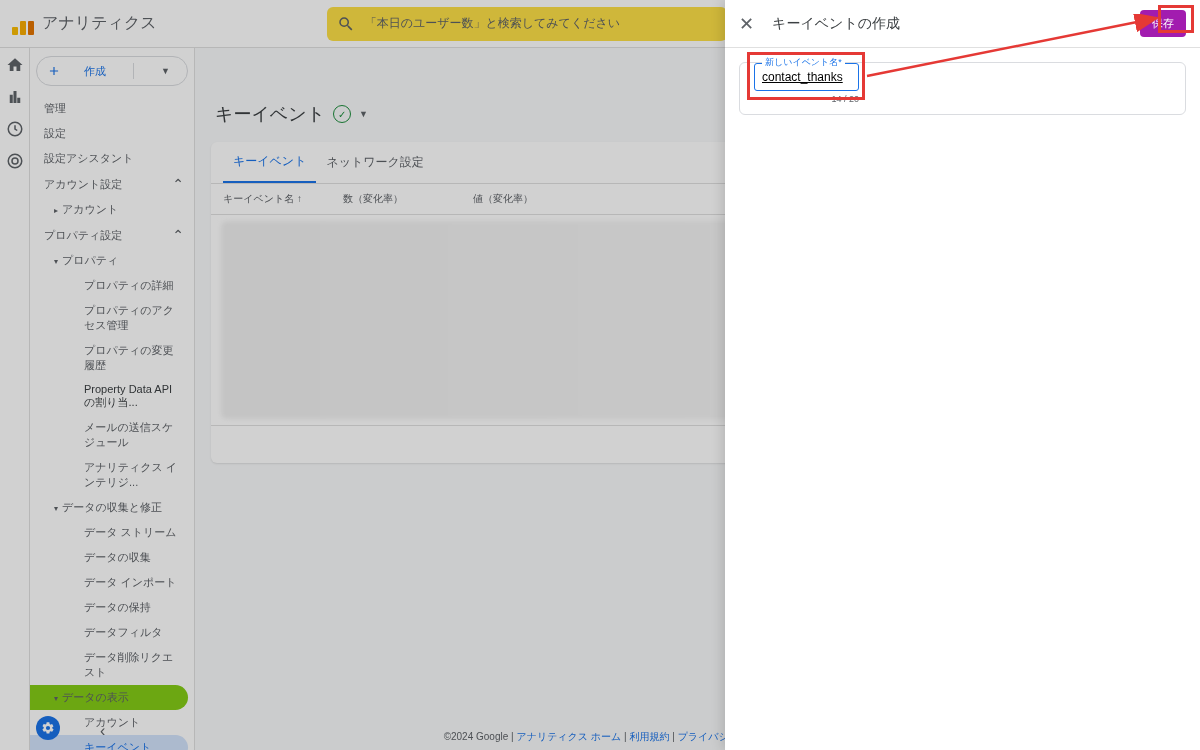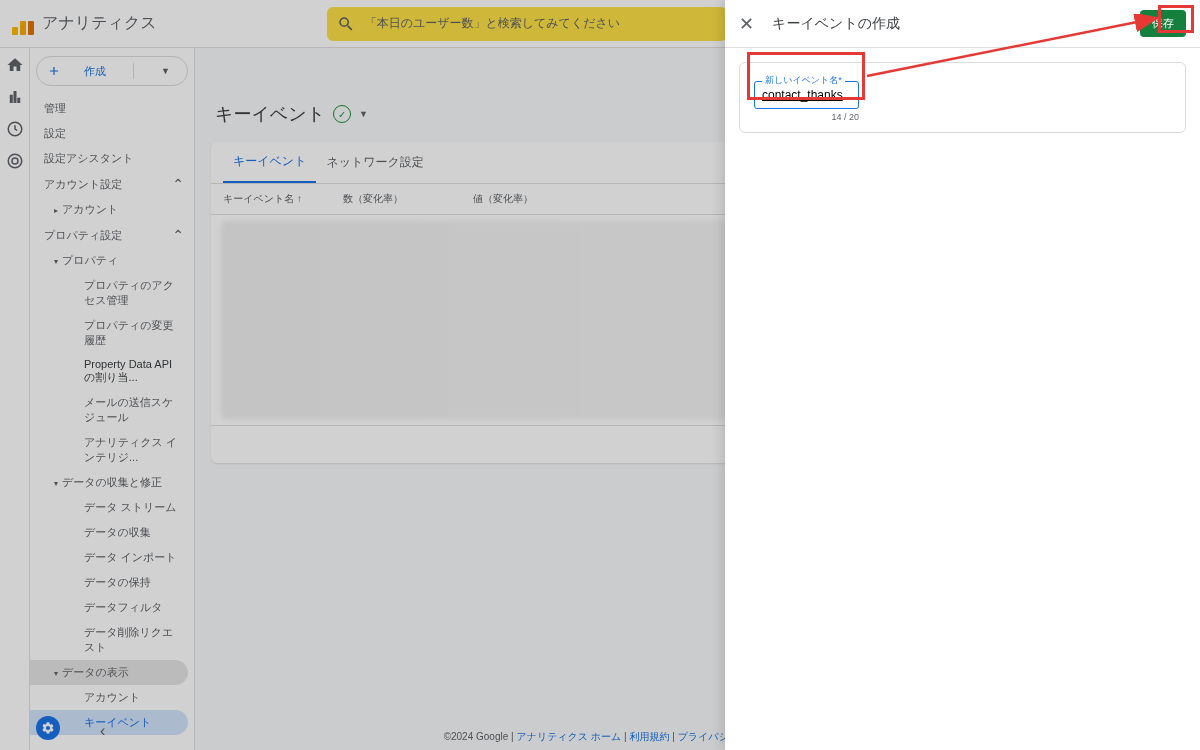--- a/index.html
+++ b/index.html
@@ -17,21 +17,21 @@
 .icon-rail { width: 30px; background: #fff; border-right: 1px solid #e0e0e0; padding-top: 8px; display: flex; flex-direction: column; align-items: center; gap: 14px; }
 .icon-rail svg { width: 18px; height: 18px; fill: #5f6368; }
 .sidebar { width: 165px; background: #fff; border-right: 1px solid #e0e0e0; padding: 8px 0; font-size: 11px; color: #5f6368; overflow: hidden; position: relative; }
 .create-btn { margin: 0 6px 10px 6px; background: #fff; border: 1px solid #dadce0; border-radius: 16px; height: 30px; display: flex; align-items: center; padding: 0 10px; gap: 23px; color: #1a73e8; font-size: 11px; }
 .create-btn svg { width: 14px; height: 14px; fill: #1a73e8; }
 .create-btn .divider { width: 1px; height: 16px; background: #dadce0; margin: 0 4px; }
 .side-item { padding: 5px 10px 5px 14px; display: flex; align-items: center; justify-content: space-between; }
 .side-item.section { font-weight: 400; color: #5f6368; }
 .side-item.sub { padding-left: 24px; font-size: 11px; }
 .side-item.deep { padding-left: 54px; font-size: 11px; }
-.side-item.active-group { background: #e5e5e5; border-radius: 0 14px 14px 0; margin-right: 6px; }
+.side-item.active-group { background: #84cc16; border-radius: 0 14px 14px 0; margin-right: 6px; }
 .side-item.active { background: #d2e3fc; border-radius: 0 14px 14px 0; margin-right: 6px; color: #1a73e8; }
 .side-item.bold { font-weight: 500; color: #3c4043; }
 .side-item .chev { font-size: 14px; color: #5f6368; }
 .side-item .tri { font-size: 8px; color: #5f6368; margin-right: 4px; }
 .sidebar-collapse { position: absolute; bottom: 10px; left: 70px; font-size: 16px; color: #5f6368; }
 .gear-btn { position: absolute; bottom: 10px; left: 6px; width: 24px; height: 24px; background: #1a73e8; border-radius: 50%; display: flex; align-items: center; justify-content: center; }
 .gear-btn svg { width: 14px; height: 14px; fill: #fff; }
 .content { flex: 1; background: #f8f9fa; position: relative; padding: 0; }
 .date-row { text-align: right; font-size: 10px; color: #5f6368; padding: 10px 20px 4px 0; line-height: 1.5; }
 .page-title-row { display: flex; align-items: center; gap: 8px; padding: 10px 20px 16px 20px; }
@@ -54,23 +54,23 @@
 .table-body .blur-box { position: absolute; top: 6px; left: 10px; right: 30px; bottom: 6px; background: linear-gradient(90deg, #f0f0f0 0%, #f5f5f5 70%, #e8ecf5 100%); border-radius: 6px; filter: blur(2px); }
 .pager { display: flex; align-items: center; justify-content: flex-end; gap: 10px; padding: 8px 16px; font-size: 10px; color: #5f6368; border-top: 1px solid #e0e0e0; }
 .pager select { font-size: 10px; padding: 3px 16px 3px 6px; border: 1px solid #dadce0; border-radius: 3px; background: #fff; }
 .pager .nav-ico { color: #bbb; font-size: 12px; padding: 0 2px; }
 .footer { position: absolute; bottom: 6px; left: 0; right: 0; text-align: center; font-size: 10px; color: #5f6368; }
 .footer a { color: #1a73e8; text-decoration: none; }
 .drawer { position: absolute; top: 0; right: 0; width: 475px; height: 750px; background: #fff; box-shadow: -2px 0 12px rgba(0,0,0,0.15); z-index: 10; }
 .drawer-header { height: 48px; display: flex; align-items: center; padding: 0 14px; border-bottom: 1px solid #e0e0e0; }
 .drawer-header .close { font-size: 18px; color: #5f6368; margin-right: 18px; cursor: pointer; }
 .drawer-header .title { font-size: 14px; color: #3c4043; }
-.save-btn { margin-left: auto; background: #15803d; color: #fff; font-size: 11px; padding: 6px 12px; border-radius: 4px; cursor: pointer; }
+.save-btn { margin-left: auto; background: #a21caf; color: #fff; font-size: 11px; padding: 6px 12px; border-radius: 4px; cursor: pointer; }
 .drawer-body { padding: 14px; }
-.form-card { border: 1px solid #dadce0; border-radius: 6px; padding: 18px 14px 10px 14px; }
+.form-card { border: 1px solid #dadce0; border-radius: 6px; padding: 0 14px 10px 14px; }
 .text-field { position: relative; width: 105px; }
 .text-field .label { position: absolute; top: -7px; left: 8px; background: #fff; padding: 0 3px; font-size: 9px; color: #1a73e8; }
 .text-field input { width: 100%; border: 1.5px solid #1a73e8; border-radius: 3px; padding: 6px 7px; font-size: 12px; outline: none; text-decoration: underline; }
 .char-count { text-align: right; font-size: 9px; color: #5f6368; margin-top: 3px; width: 105px; }
 .anno-red-box1 { position: absolute; border: 3px solid #e53935; z-index: 20; pointer-events: none; }
 .anno-arrow { position: absolute; z-index: 20; pointer-events: none; }
 </style>
 </head>
 <body>
 
@@ -129,20 +129,23 @@
     <div class="side-item sub">
         <span><span class="tri">▸</span><span>アカウント</span></span>
       </div>
     <div class="side-item section">
         <span>プロパティ設定</span>
         <span class="chev">⌃</span>
       </div>
 
     <div class="side-item sub">
         <span><span class="tri">▾</span><span>プロパティ</span></span>
+      </div>
+    <div class="side-item deep">
+        <span>プロパティの詳細</span>
       </div>
     <div class="side-item deep">
         <span>プロパティのアクセス管理</span>
       </div>
     <div class="side-item deep">
         <span>プロパティの変更履歴</span>
       </div>
     <div class="side-item deep bold">
         <span>Property Data API の割り当...</span>
       </div>

